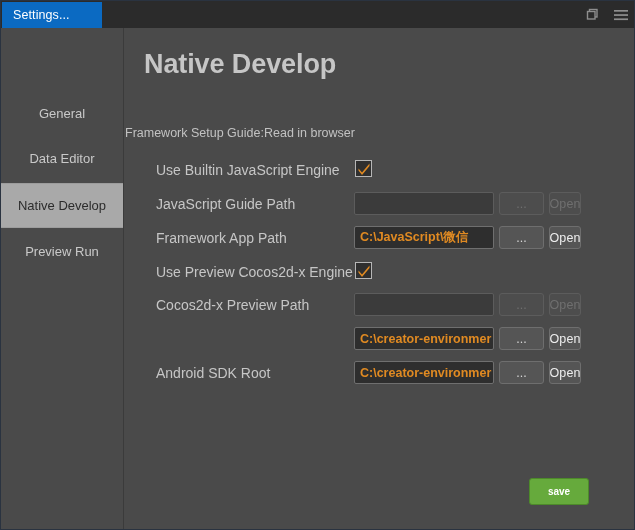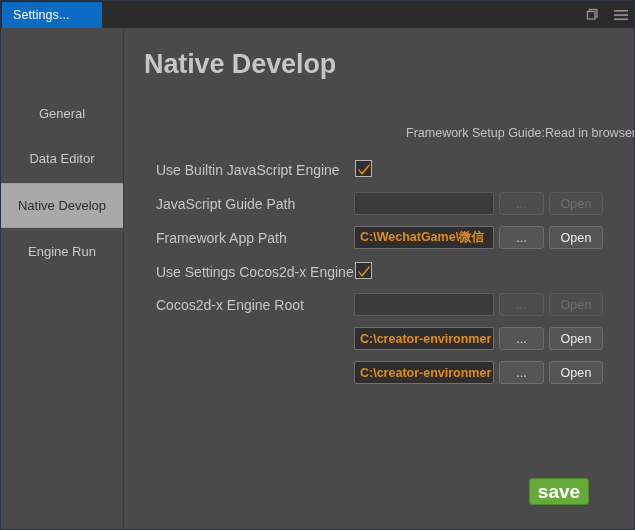--- a/index.html
+++ b/index.html
@@ -103,21 +103,21 @@
     left: 19px; top: 21px;
     font-size: 27px;
     font-weight: bold;
     color: #c6c6c6;
     letter-spacing: -0.1px;
   }
   .guide {
     position: absolute;
     left: 0; top: 98px;
     width: 511px;
-    text-align: right;
+    text-align: left;
     font-size: 12.5px;
     color: #c2c2c2;
   }
 
   
   .row {
     position: absolute;
     left: 0;
     width: 511px;
     height: 24px;
@@ -180,41 +180,41 @@
     border-radius: 3px;
     box-sizing: border-box;
     display: flex;
     align-items: center;
     justify-content: center;
     font-size: 12.5px;
     color: #ededed;
     letter-spacing: 0.1px;
   }
   .btn.dots { left: 374px; width: 45px; color: #d6d6d6; }
-  .btn.open { left: 424px; width: 54px; text-align: center; }
+  .btn.open { left: 424px; width: 32px; text-align: center; }
   .btn.disabled {
     background: #4d4d4d;
     border-color: #5c5c5c;
     color: #6f6f6f;
   }
 
   
   .save-btn {
     position: absolute;
     left: 404px; top: 450px;
     width: 60px; height: 27px;
     background: #66aa3c;
     border: 1px solid #4d8a2a;
     border-radius: 3px;
     box-sizing: border-box;
     display: flex;
     align-items: center;
     justify-content: center;
     color: #ffffff;
-    font-size: 19px;
+    font-size: 10px;
     font-weight: bold;
   }
 </style>
 </head>
 <body>
 
 <div id="app">
 
   <div class="tabbar">
     <div class="tab">
@@ -241,21 +241,21 @@
     <div class="side-item" style="top:63px">
       <span>General</span>
     </div>
     <div class="side-item" style="top:108px">
       <span>Data Editor</span>
     </div>
     <div class="side-item selected" style="top:155px">
       <span>Native Develop</span>
     </div>
     <div class="side-item" style="top:201px">
-      <span>Engine Run</span>
+      <span>Preview Run</span>
     </div>
   </div>
 
   <div class="main">
 
     <div class="page-title">Native Develop</div>
 
     <div class="guide">Framework Setup Guide:Read in browser</div>
 
     <div class="row" style="top:130px">
@@ -269,48 +269,49 @@
 
     <div class="row" style="top:164px">
       <div class="row-label">JavaScript Guide Path</div>
       <div class="field empty"></div>
       <div class="btn dots disabled">...</div>
       <div class="btn open disabled">Open</div>
     </div>
 
     <div class="row" style="top:198px">
       <div class="row-label">Framework App Path</div>
-      <div class="field">C:\WechatGame\微信</div>
+      <div class="field">C:\JavaScript\微信</div>
       <div class="btn dots">...</div>
       <div class="btn open">Open</div>
     </div>
 
     <div class="row" style="top:232px">
-      <div class="row-label">Use Settings Cocos2d-x Engine</div>
+      <div class="row-label">Use Preview Cocos2d-x Engine</div>
       <div class="checkbox">
         <svg width="14" height="14" viewBox="0 0 14 14">
           <path d="M1.5 6.5 L5 10.5 L12.5 1.5 L12.5 4 L5 13 L1.5 8.6 Z" fill="#e08a22"></path>
         </svg>
       </div>
     </div>
 
     <div class="row" style="top:265px">
-      <div class="row-label">Cocos2d-x Engine Root</div>
+      <div class="row-label">Cocos2d-x Preview Path</div>
       <div class="field empty"></div>
       <div class="btn dots disabled">...</div>
       <div class="btn open disabled">Open</div>
     </div>
 
     <div class="row" style="top:299px">
       <div class="field">C:\creator-environmer</div>
       <div class="btn dots">...</div>
       <div class="btn open">Open</div>
     </div>
 
     <div class="row" style="top:333px">
+      <div class="row-label">Android SDK Root</div>
       <div class="field">C:\creator-environmer</div>
       <div class="btn dots">...</div>
       <div class="btn open">Open</div>
     </div>
 
     <div class="save-btn">save</div>
 
   </div>
 </div>
 

